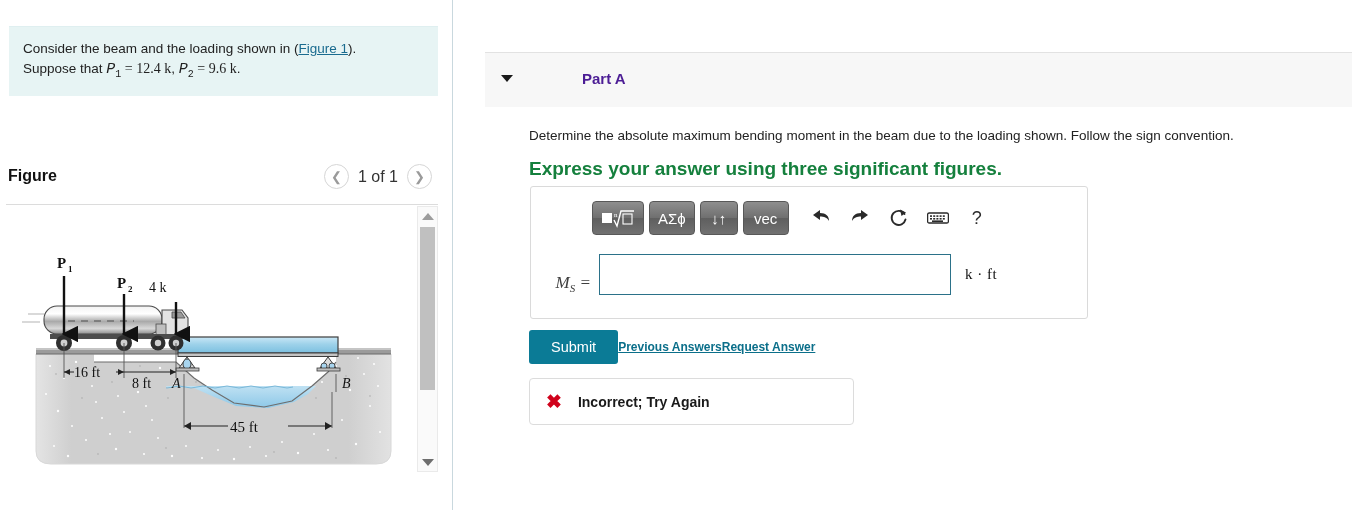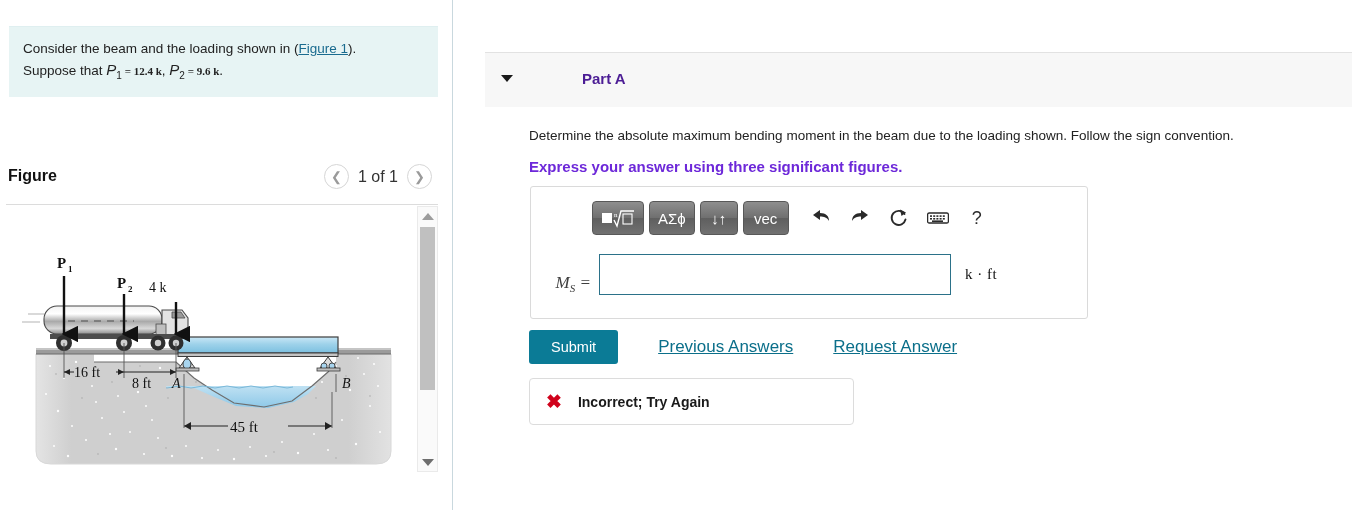--- a/index.html
+++ b/index.html
@@ -40,32 +40,32 @@
     padding: 12px 2px 14px 14px;
     font-size: 13.5px;
     color: #222;
     line-height: 1.45;
   }
   .info-box a {
     color: #1a6b8f;
     text-decoration: underline;
   }
   .mvar {
-    font-family: Liberation Sans, sans-serif;
+    font-family: Liberation Mono, monospace;
     font-style: italic;
     font-size: 15px;
   }
   .mvar sub {
     font-style: normal;
     font-size: 10px;
   }
   .mbold {
     font-family: "Liberation Serif", serif;
-    font-weight: bold;
-    font-size: 11px;
+    font-weight: normal;
+    font-size: 14px;
   }
 
   #figure-header {
     position: absolute;
     left: 6px; top: 164px;
     width: 432px;
     height: 32px;
   }
   #figure-title {
     position: absolute;
@@ -181,23 +181,23 @@
   #question-text {
     position: absolute;
     left: 76px; top: 128px;
     width: 800px;
     font-size: 13.5px;
     color: #222;
   }
   #express-text {
     position: absolute;
     left: 76px; top: 158px;
-    font-size: 15px;
+    font-size: 19px;
     font-weight: bold;
-    color: #6d28d9;
+    color: #15803d;
   }
 
   #answer-box {
     position: absolute;
     left: 77px; top: 186px;
     width: 558px; height: 133px;
     background: #fff;
     border: 1px solid #dadada;
     border-radius: 3px;
     box-sizing: border-box;
@@ -291,25 +291,24 @@
     color: #fff;
     border: none;
     border-radius: 3px;
     font-size: 14.5px;
     padding: 9px 22px;
     cursor: pointer;
     font-family: "Liberation Sans", sans-serif;
   }
   .link {
     color: #0b6f8a;
-    font-size: 17px;
-    font-weight: normal;
+    font-size: 12px;
+    font-weight: bold;
     text-decoration: underline;
     cursor: pointer;
-    margin-left: 40px;
   }
 
   #feedback-box {
     position: absolute;
     left: 76px; top: 378px;
     width: 325px;
     height: 47px;
     border: 1px solid #dcdcdc;
     border-radius: 4px;
     background: #fff;

